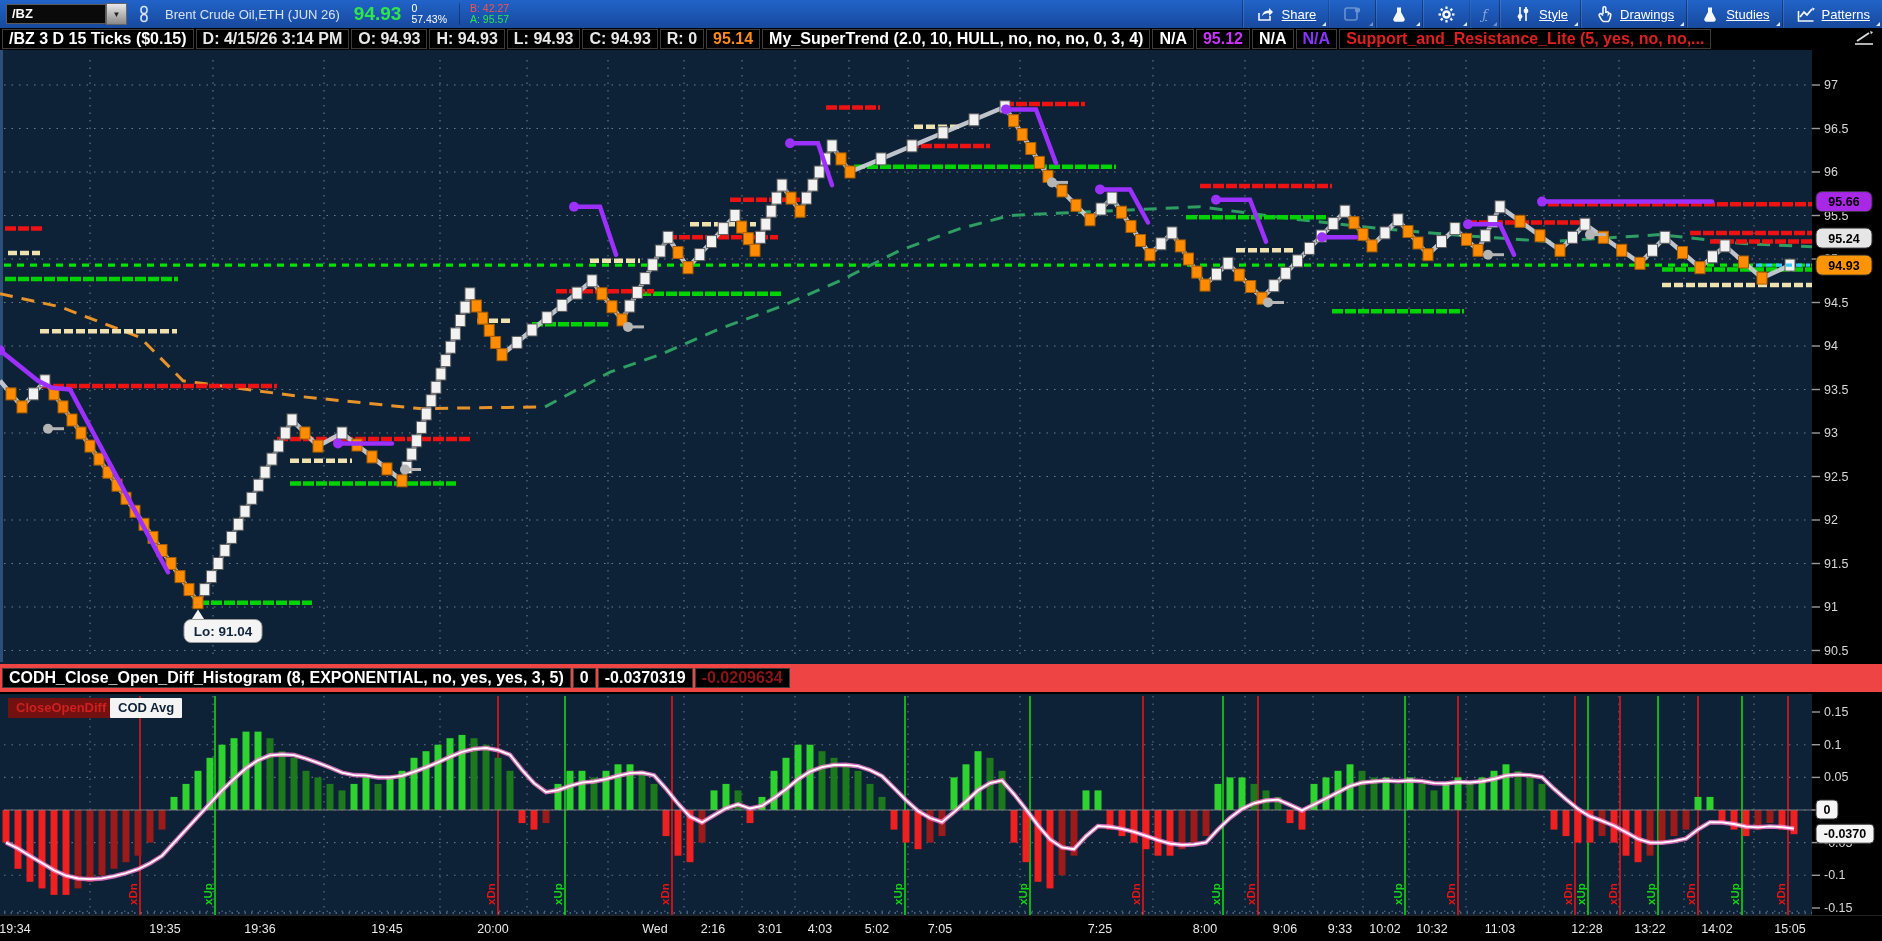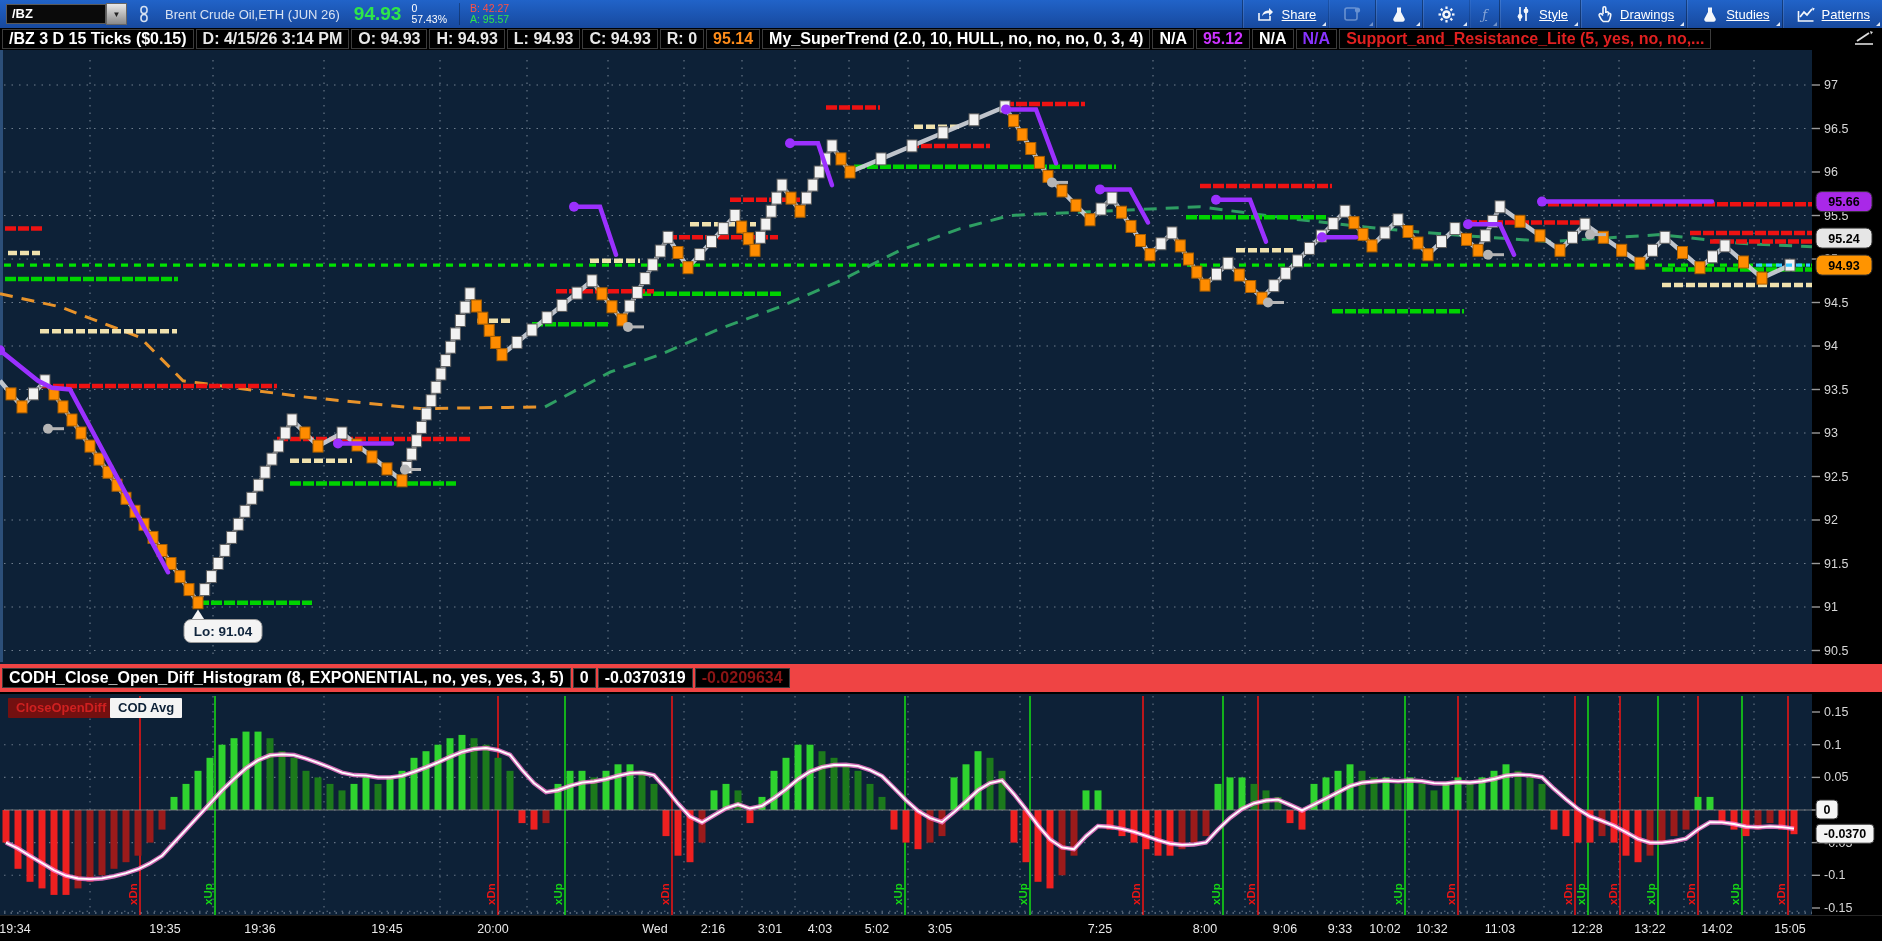--- a/index.html
+++ b/index.html
@@ -809,21 +809,21 @@
       <span class="tlab" style="left: 165px;">19:35</span>
       <span class="tlab" style="left: 260px;">19:36</span>
       <span class="tlab" style="left: 387px;">19:45</span>
       <span class="tlab" style="left: 493px;">20:00</span>
       <span class="tlab" style="left: 536px; margin-top: 21px;">21:07</span>
       <span class="tlab" style="left: 655px;">Wed</span>
       <span class="tlab" style="left: 713px;">2:16</span>
       <span class="tlab" style="left: 770px;">3:01</span>
       <span class="tlab" style="left: 820px;">4:03</span>
       <span class="tlab" style="left: 877px;">5:02</span>
-      <span class="tlab" style="left: 940px;">3:05</span>
+      <span class="tlab" style="left: 940px;">7:05</span>
       <span class="tlab" style="left: 1100px;">7:25</span>
       <span class="tlab" style="left: 1205px;">8:00</span>
       <span class="tlab" style="left: 1285px;">9:06</span>
       <span class="tlab" style="left: 1340px;">9:33</span>
       <span class="tlab" style="left: 1385px;">10:02</span>
       <span class="tlab" style="left: 1432px;">10:32</span>
       <span class="tlab" style="left: 1500px;">11:03</span>
       <span class="tlab" style="left: 1587px;">12:28</span>
       <span class="tlab" style="left: 1650px;">13:22</span>
       <span class="tlab" style="left: 1717px;">14:02</span>

